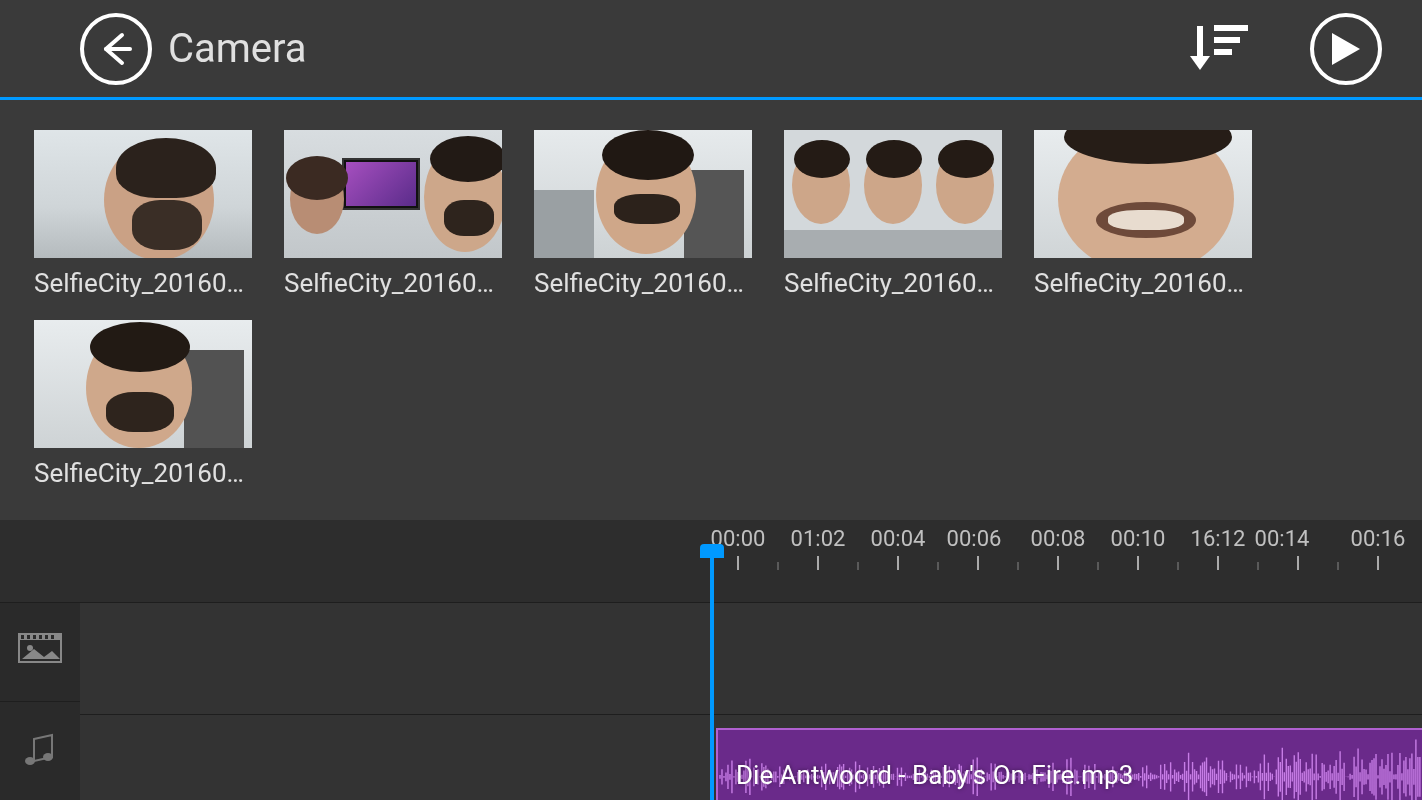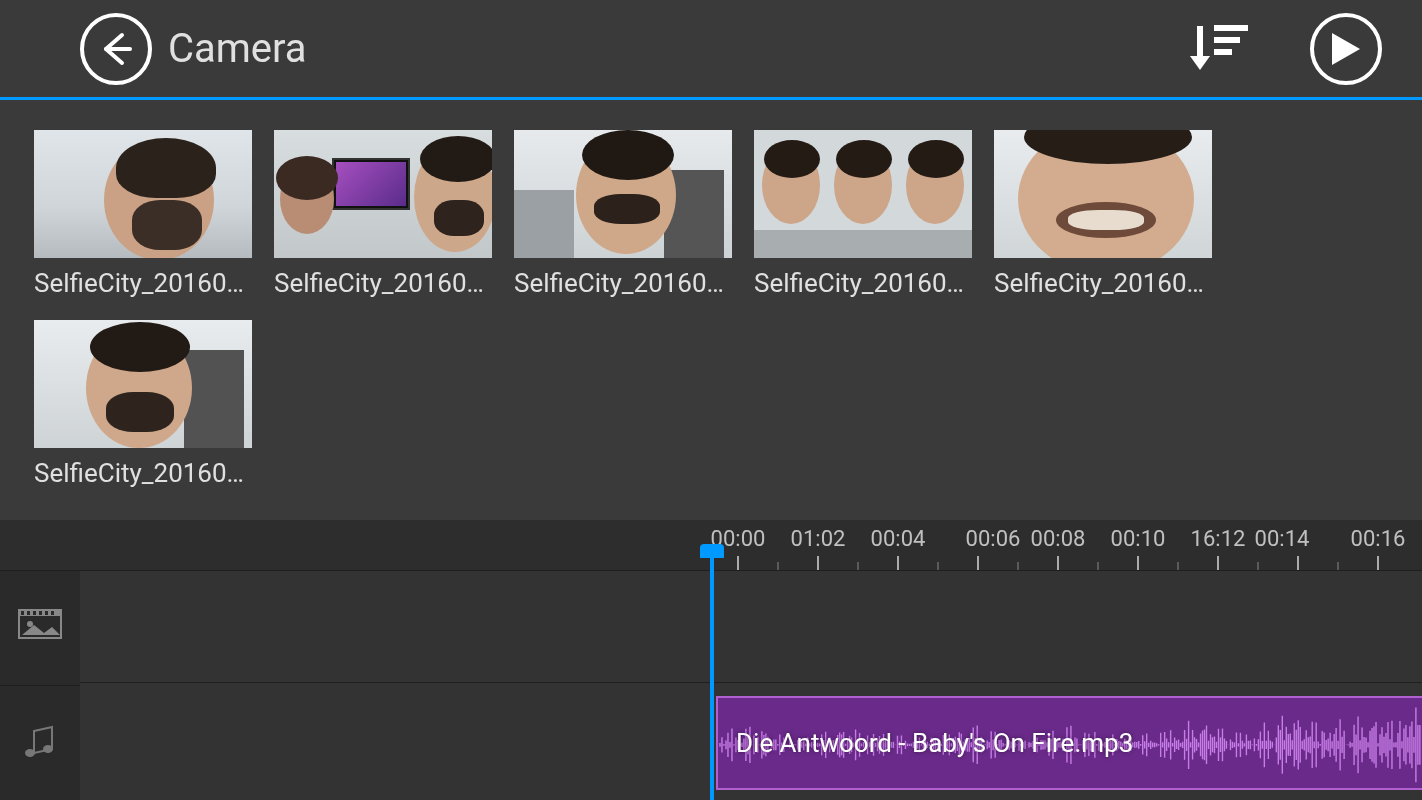--- a/index.html
+++ b/index.html
@@ -37,21 +37,21 @@
     display: flex; align-items: center; justify-content: center;
     cursor: pointer;
   }
 
   
   .grid {
     flex: 0 0 420px;
     padding: 30px 34px 10px 34px;
     display: flex;
     flex-wrap: wrap;
-    gap: 22px 22px;
+    gap: 22px 32px;
     align-content: flex-start;
     background: #3a3a3a;
   }
   .grid-item {
     width: 218px;
     cursor: pointer;
   }
   .thumb {
     width: 218px;
     height: 128px;
@@ -100,20 +100,21 @@
   }
   .tick-minor {
     position:absolute; bottom:0; width:1px; height:8px; background:#888;
     transform:translateX(-50%);
   }
 
   .tracks {
     flex:1;
     position:relative;
     background:#86efac;
+    margin-top:32px;
   }
   .track-row {
     position:absolute; left:0; right:0;
     border-top:1px solid #1e1e1e;
   }
   .track-icons {
     position:absolute; left:0; top:0; bottom:0; width:80px;
     background:#2a2a2a;
     display:flex; flex-direction:column;
   }
@@ -269,21 +270,21 @@
     <div class="ruler-inner" id="ruler-inner">
         <div class="tick-label" style="left: 28px;">00:00</div>
         <div class="tick-major" style="left: 28px;"></div>
         <div class="tick-minor" style="left: 68px;"></div>
         <div class="tick-label" style="left: 108px;">01:02</div>
         <div class="tick-major" style="left: 108px;"></div>
         <div class="tick-minor" style="left: 148px;"></div>
         <div class="tick-label" style="left: 188px;">00:04</div>
         <div class="tick-major" style="left: 188px;"></div>
         <div class="tick-minor" style="left: 228px;"></div>
-        <div class="tick-label" style="left: 283px;">00:06</div>
+        <div class="tick-label" style="left: 264px;">00:06</div>
         <div class="tick-major" style="left: 268px;"></div>
         <div class="tick-minor" style="left: 308px;"></div>
         <div class="tick-label" style="left: 348px;">00:08</div>
         <div class="tick-major" style="left: 348px;"></div>
         <div class="tick-minor" style="left: 388px;"></div>
         <div class="tick-label" style="left: 428px;">00:10</div>
         <div class="tick-major" style="left: 428px;"></div>
         <div class="tick-minor" style="left: 468px;"></div>
         <div class="tick-label" style="left: 508px;">16:12</div>
         <div class="tick-major" style="left: 508px;"></div>

